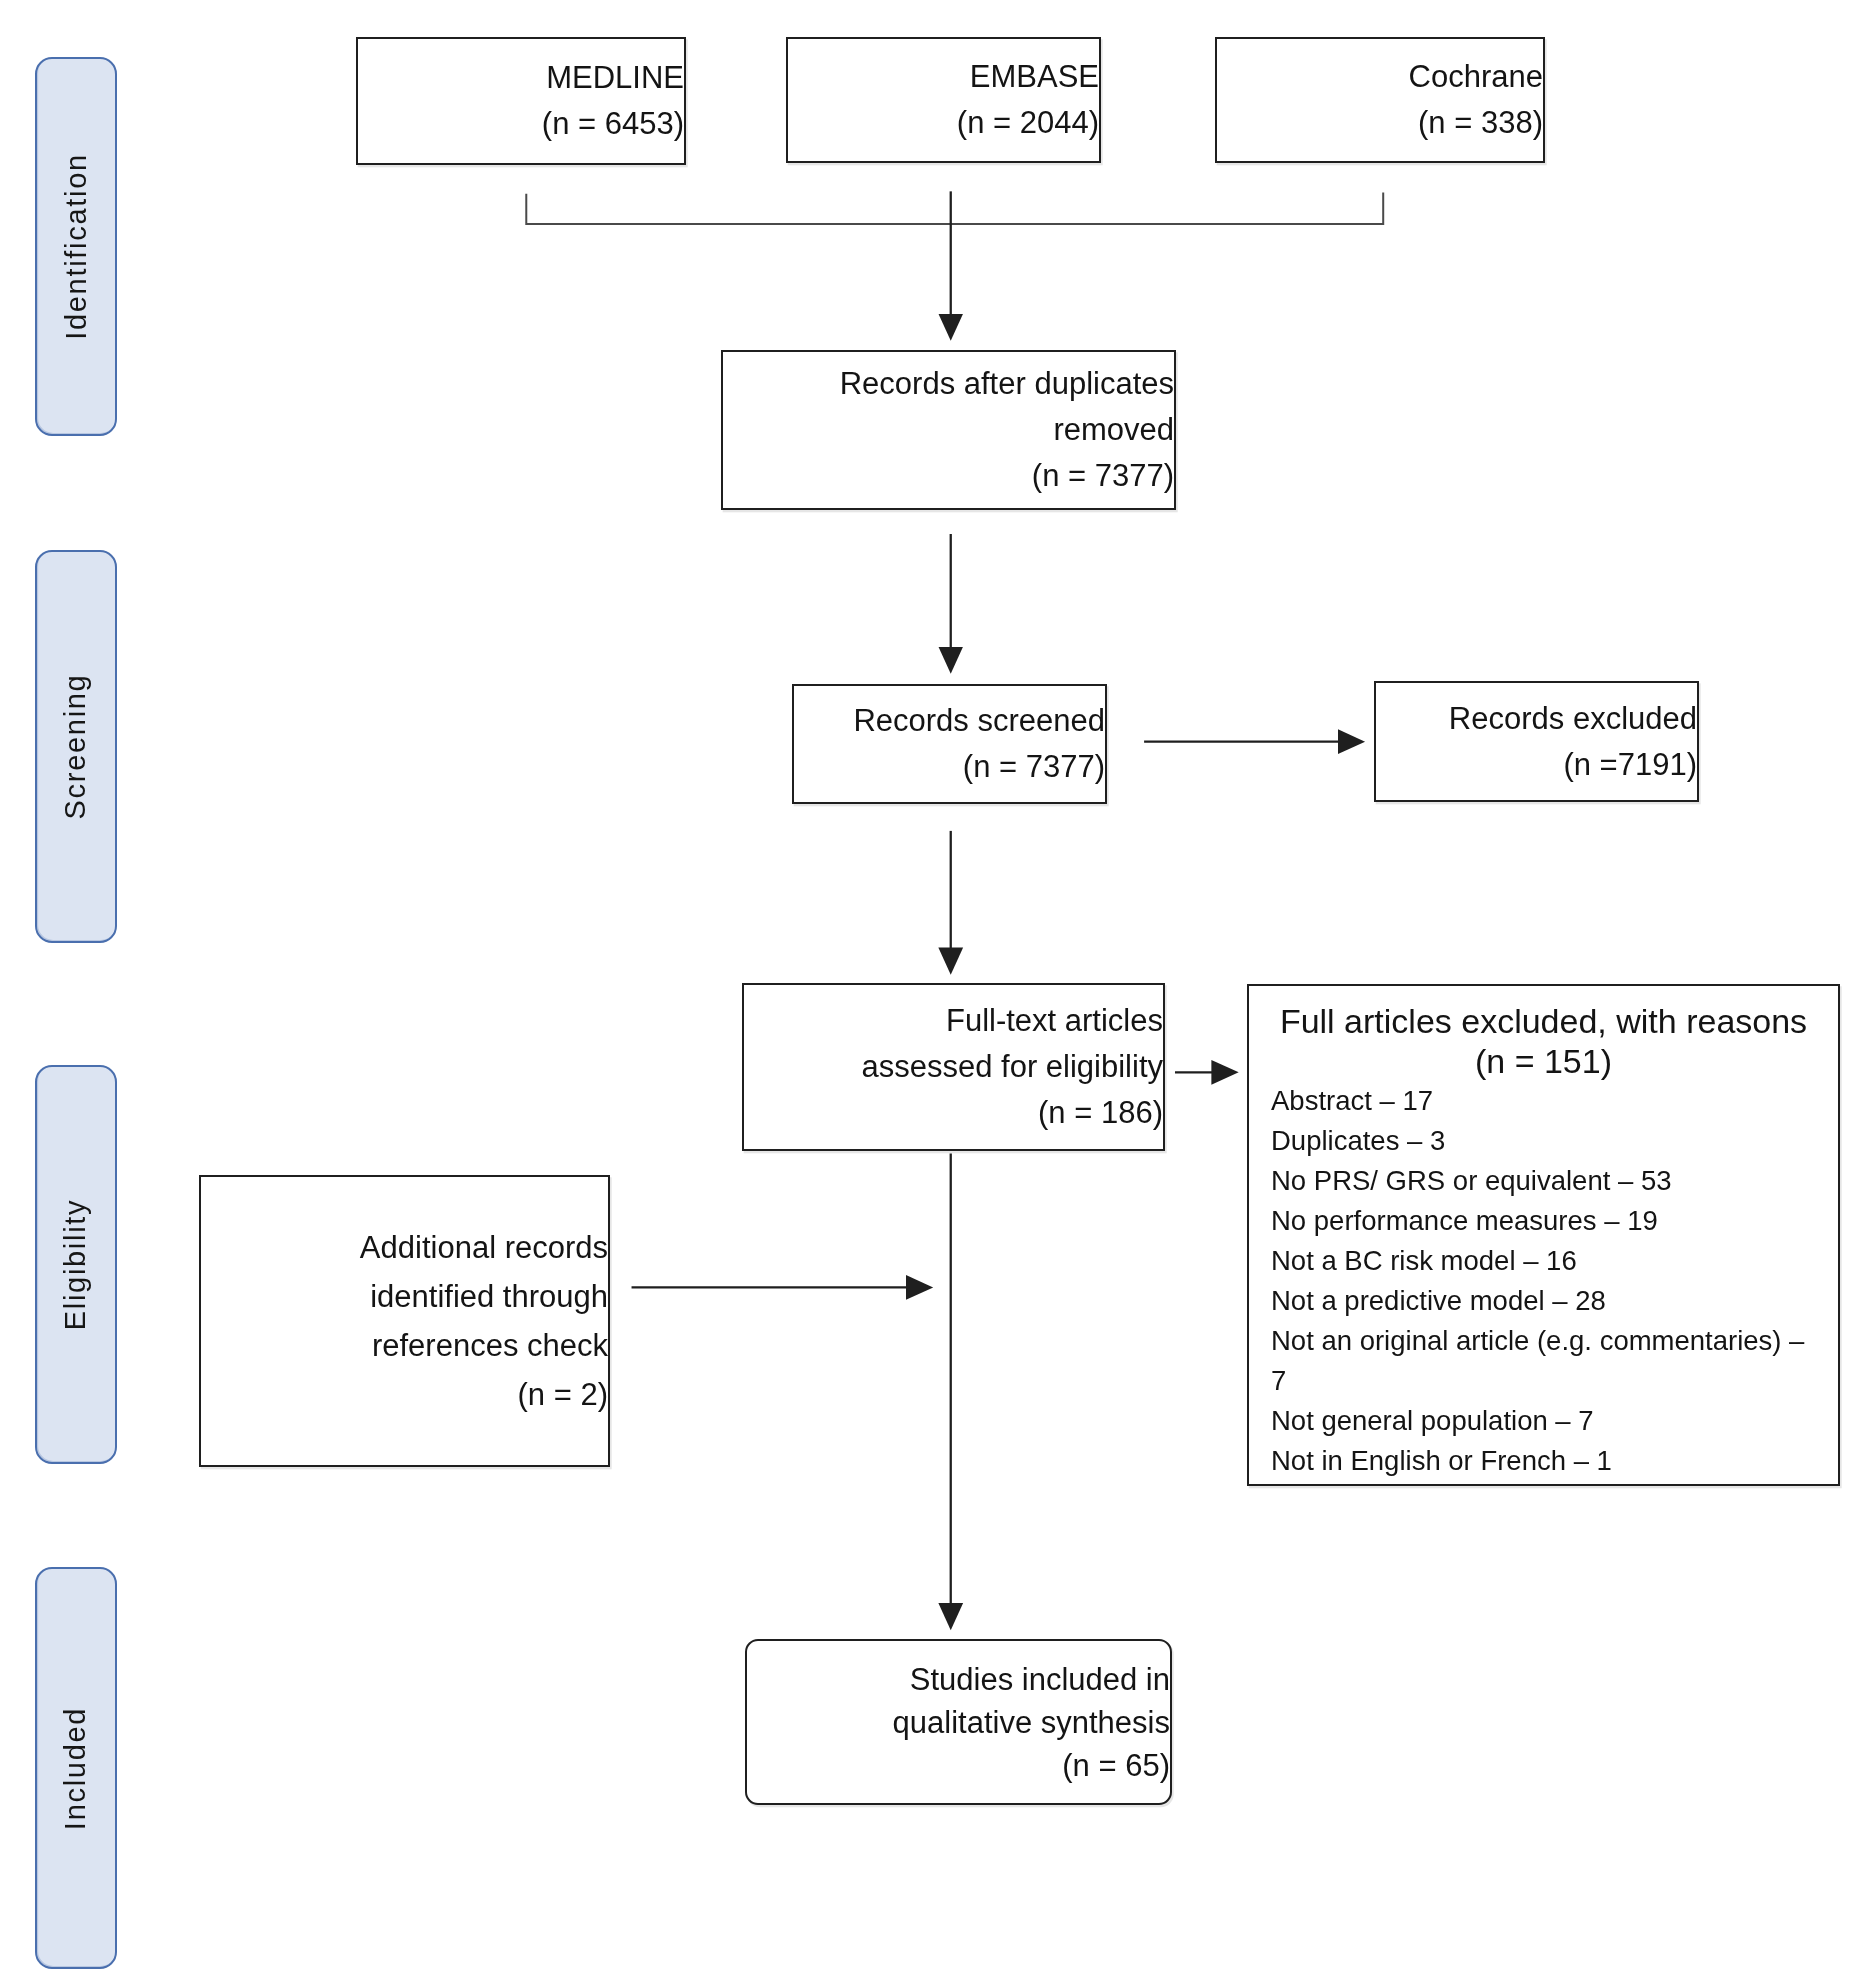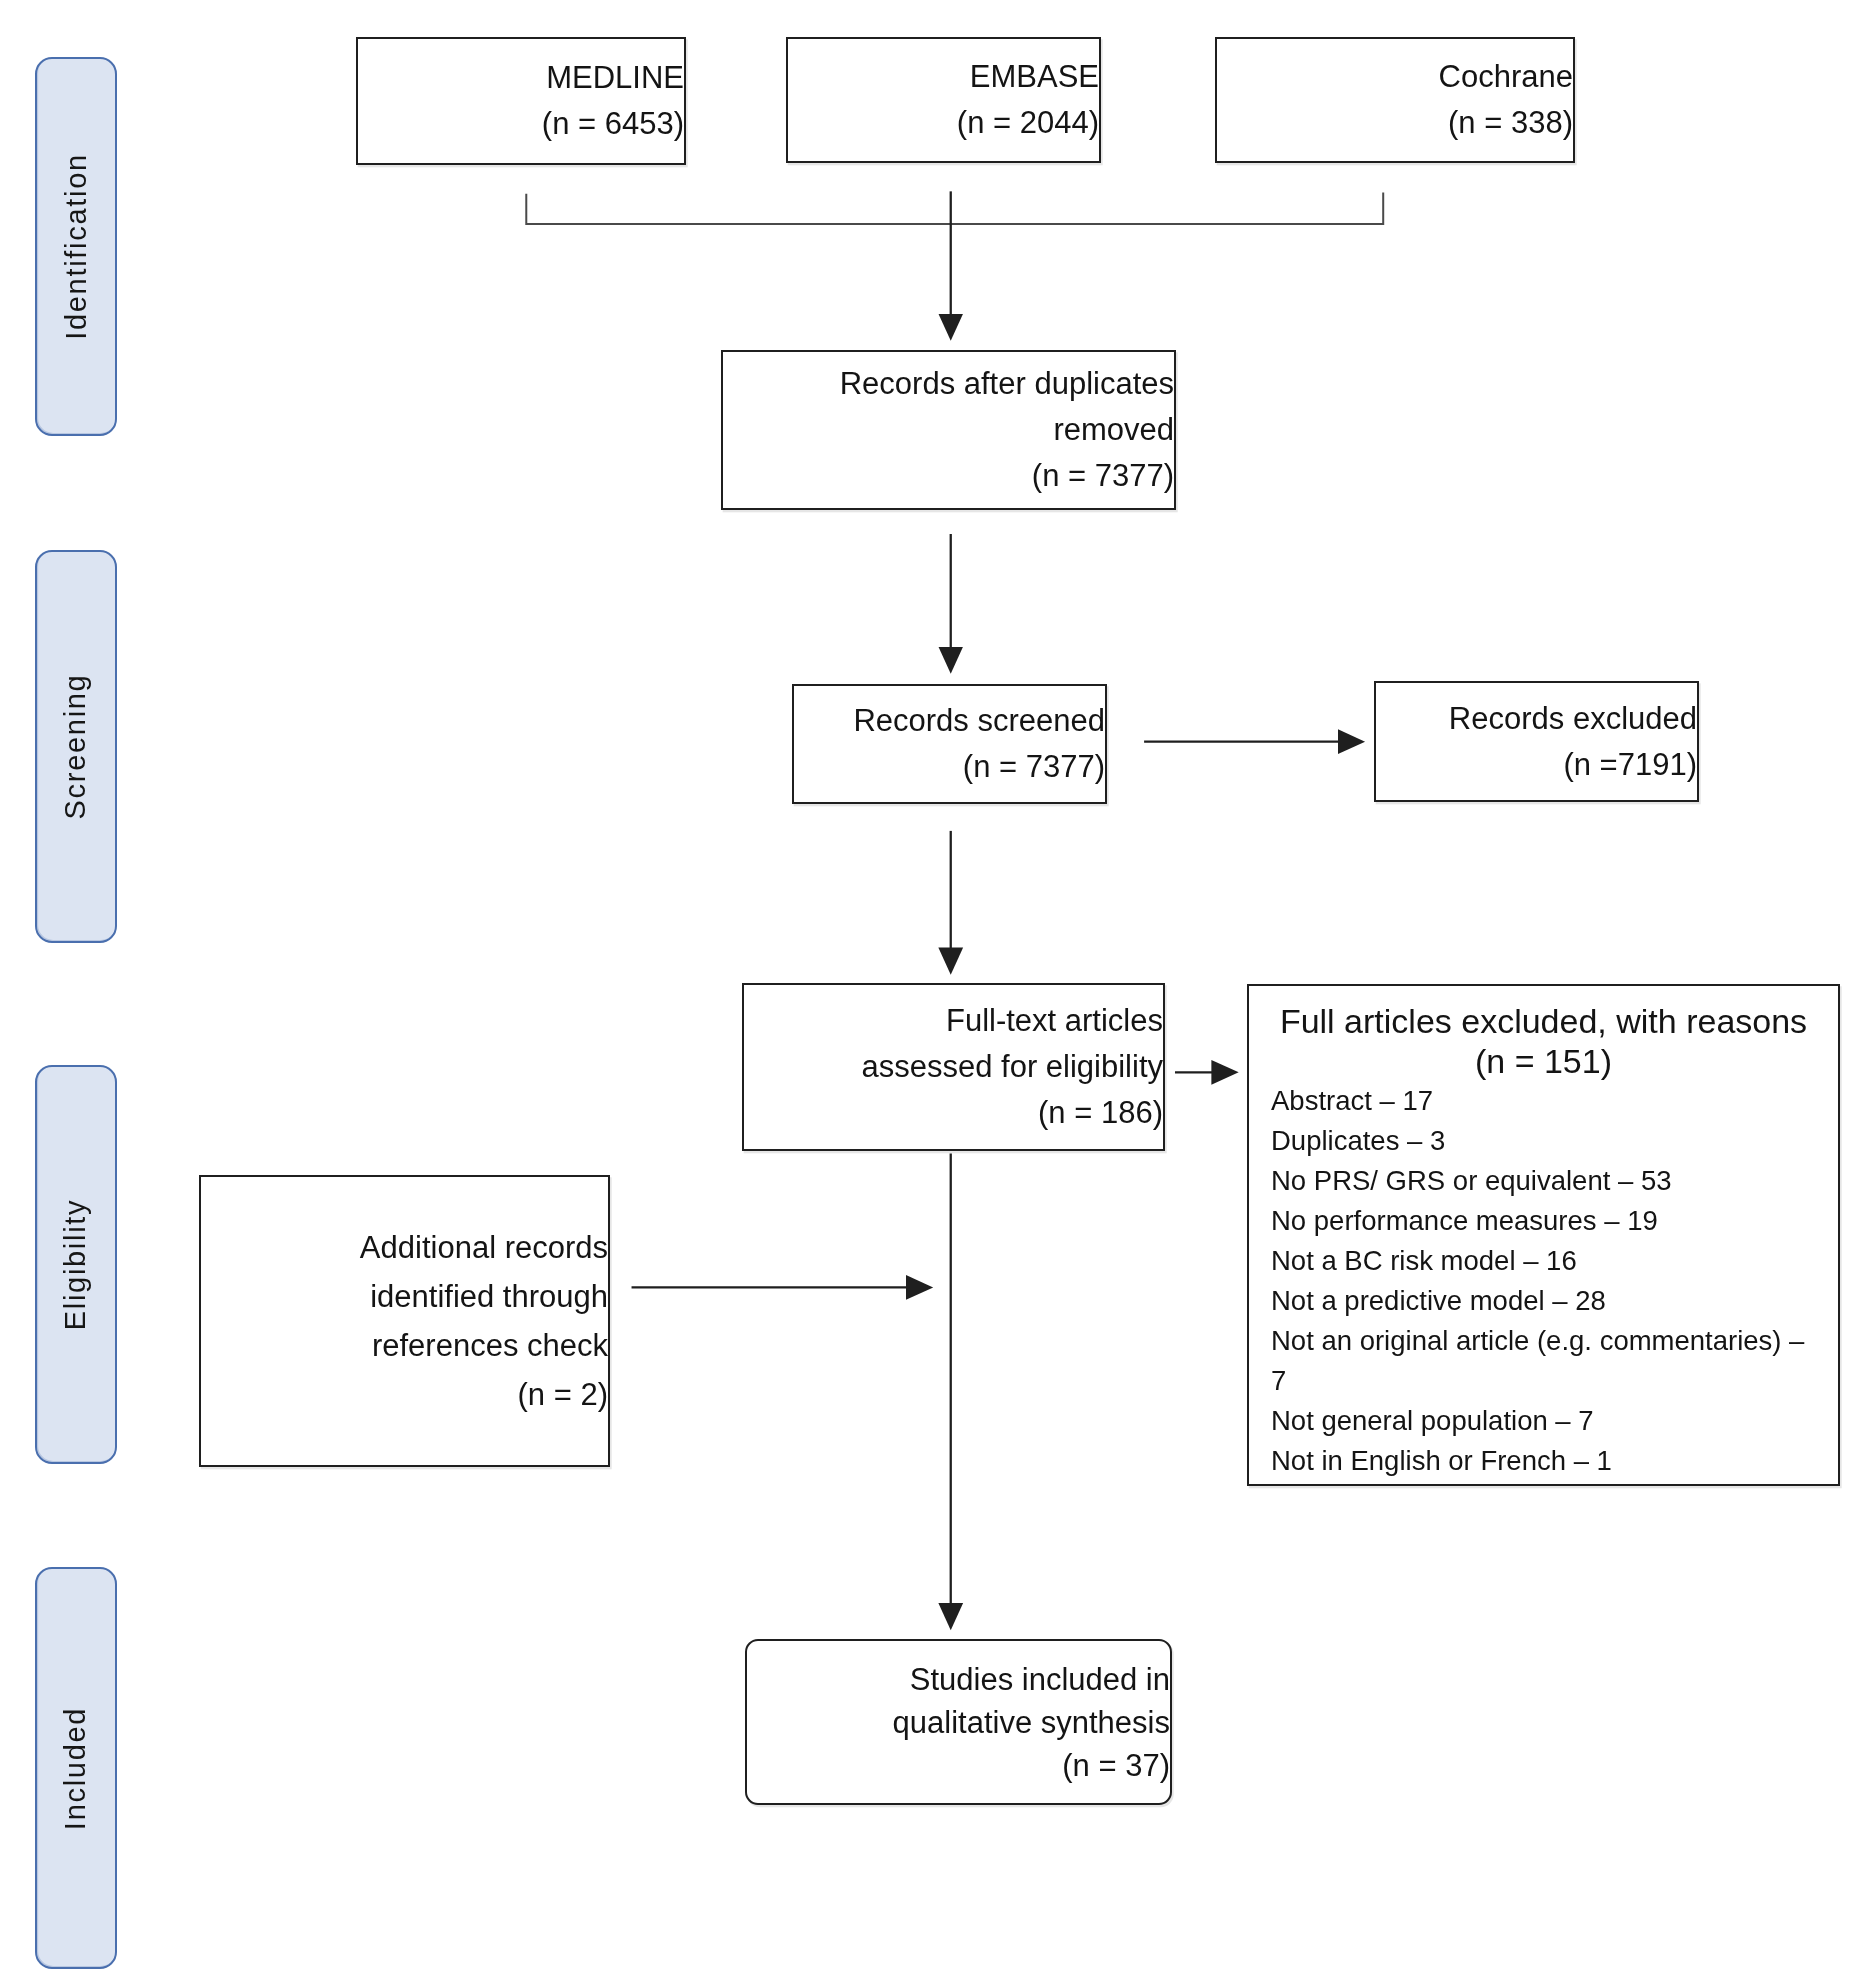--- a/index.html
+++ b/index.html
@@ -42,21 +42,21 @@
   .box{
     position:absolute;background:#ffffff;
     border:2.3px solid var(--box-border);
     display:flex;flex-direction:column;align-items:flex-end;justify-content:center;
     text-align:center;font-size:31px;line-height:46px;
     box-shadow:1.7px 2.3px 0 rgba(140,140,140,0.22);
   }
   .box .ln{display:block;}
   #box-medline{left:356px;top:37px;width:330px;height:128px;}
   #box-embase{left:786px;top:37px;width:315px;height:126px;}
-  #box-cochrane{left:1215px;top:37px;width:360px;height:126px;}
+  #box-cochrane{left:1215px;top:37px;width:330px;height:126px;}
   #box-duplicates{left:721px;top:350px;width:455px;height:160px;}
   #box-screened{left:792px;top:684px;width:315px;height:120px;}
   #box-excluded{left:1374px;top:681px;width:325px;height:121px;}
   #box-fulltext{left:742px;top:983px;width:423px;height:168px;}
   #box-additional{left:199px;top:1175px;width:411px;height:292px;line-height:49px;}
   #box-studies{left:745px;top:1639px;width:427px;height:166px;line-height:43px;border-radius:13px;}
 
   
   #box-reasons{
     left:1247px;top:984px;width:593px;height:502px;
@@ -156,17 +156,17 @@
   <div class="box" id="box-additional">
     <span class="ln">Additional records</span>
     <span class="ln">identified through</span>
     <span class="ln">references check</span>
     <span class="ln">(n = 2)</span>
   </div>
 
   <div class="box" id="box-studies">
     <span class="ln">Studies included in</span>
     <span class="ln">qualitative synthesis</span>
-    <span class="ln">(n = 37)</span>
+    <span class="ln">(n = 65)</span>
   </div>
 
 </div>
 
 
 </body></html>

